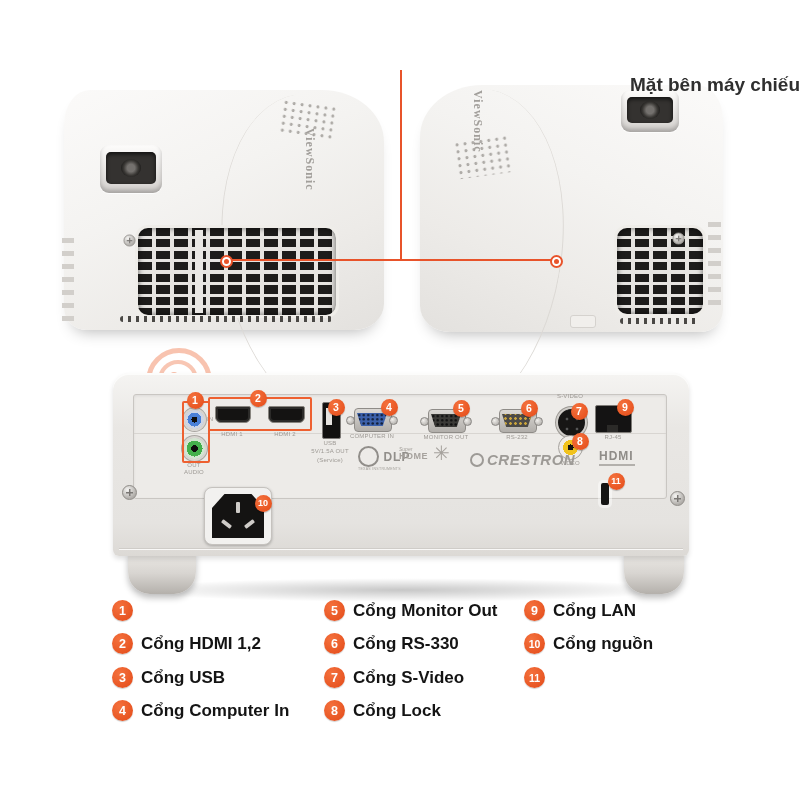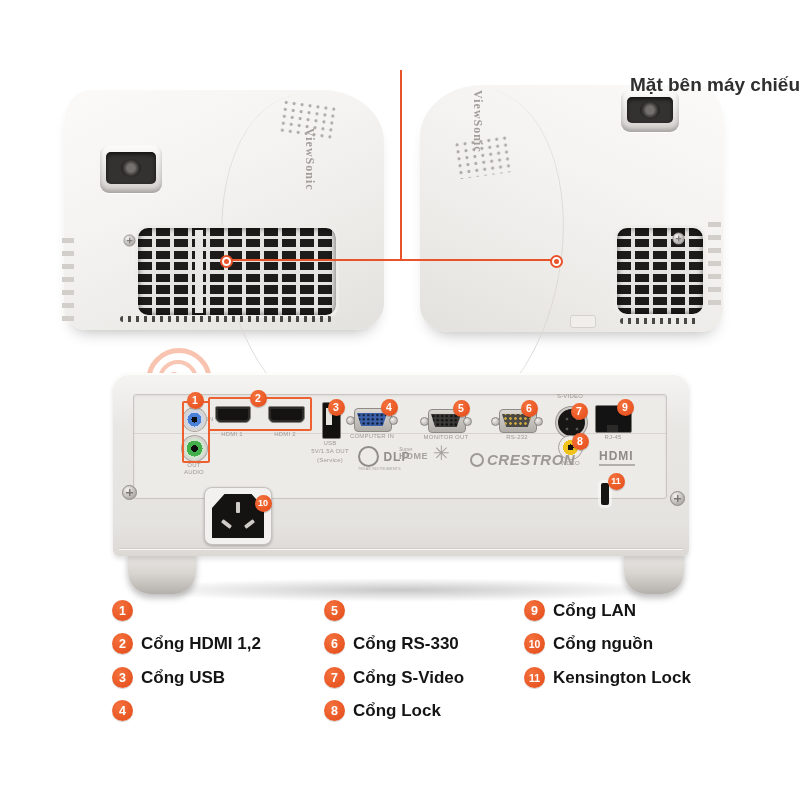--- a/index.html
+++ b/index.html
@@ -281,23 +281,25 @@
   <div class="abs lrow" style="left:112px;top:633px;">
     <span class="lbadge">2</span>
     <span class="ltext">Cổng HDMI 1,2</span>
   </div>
   <div class="abs lrow" style="left:112px;top:667px;">
     <span class="lbadge">3</span>
     <span class="ltext">Cổng USB</span>
   </div>
   <div class="abs lrow" style="left:112px;top:700px;">
     <span class="lbadge">4</span>
+    <span class="ltext">Cổng Computer In</span>
   </div>
   <div class="abs lrow" style="left:324px;top:600px;">
     <span class="lbadge">5</span>
+    <span class="ltext">Cổng Monitor Out</span>
   </div>
   <div class="abs lrow" style="left:324px;top:633px;">
     <span class="lbadge">6</span>
     <span class="ltext">Cổng RS-330</span>
   </div>
   <div class="abs lrow" style="left:324px;top:667px;">
     <span class="lbadge">7</span>
     <span class="ltext">Cổng S-Video</span>
   </div>
   <div class="abs lrow" style="left:324px;top:700px;">
@@ -307,16 +309,15 @@
   <div class="abs lrow" style="left:524px;top:600px;">
     <span class="lbadge">9</span>
     <span class="ltext">Cổng LAN</span>
   </div>
   <div class="abs lrow" style="left:524px;top:633px;">
     <span class="lbadge" style="font-size:10.5px;">10</span>
     <span class="ltext">Cổng nguồn</span>
   </div>
   <div class="abs lrow" style="left:524px;top:667px;">
     <span class="lbadge" style="font-size:10.5px;">11</span>
-    <span class="ltext">Kensington Lock</span>
   </div>
 
 </div>
 
 </body></html>

